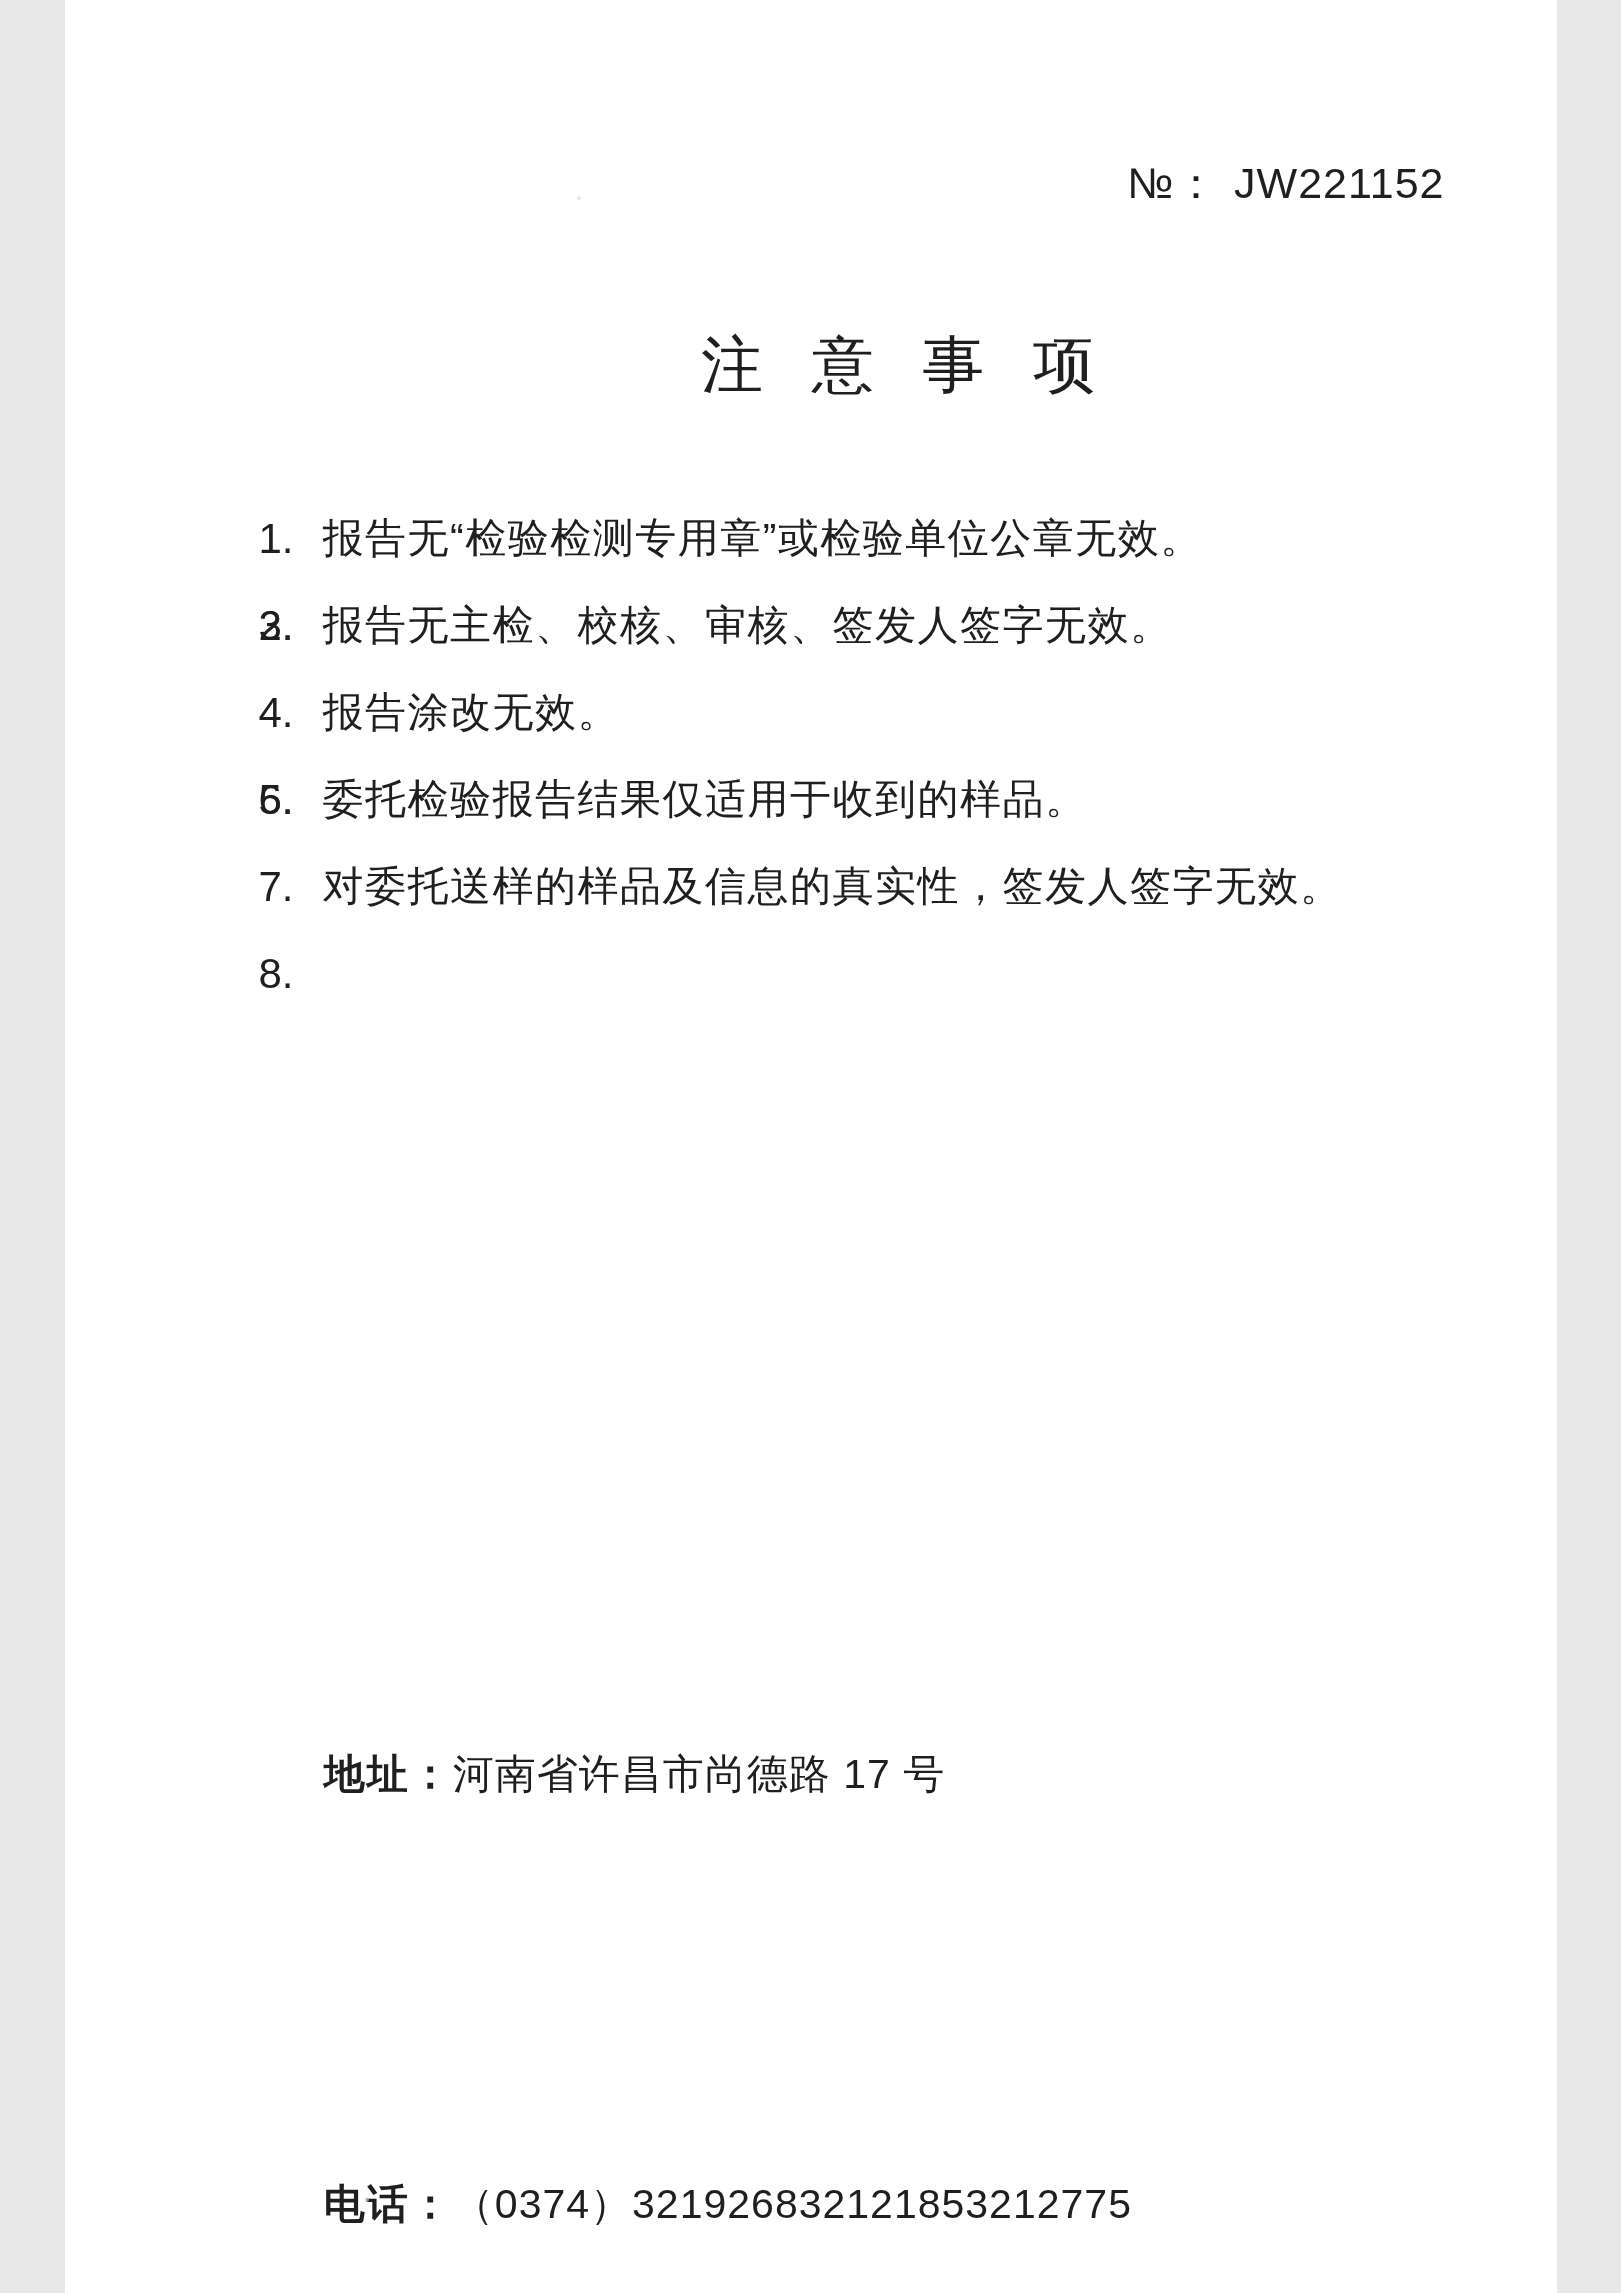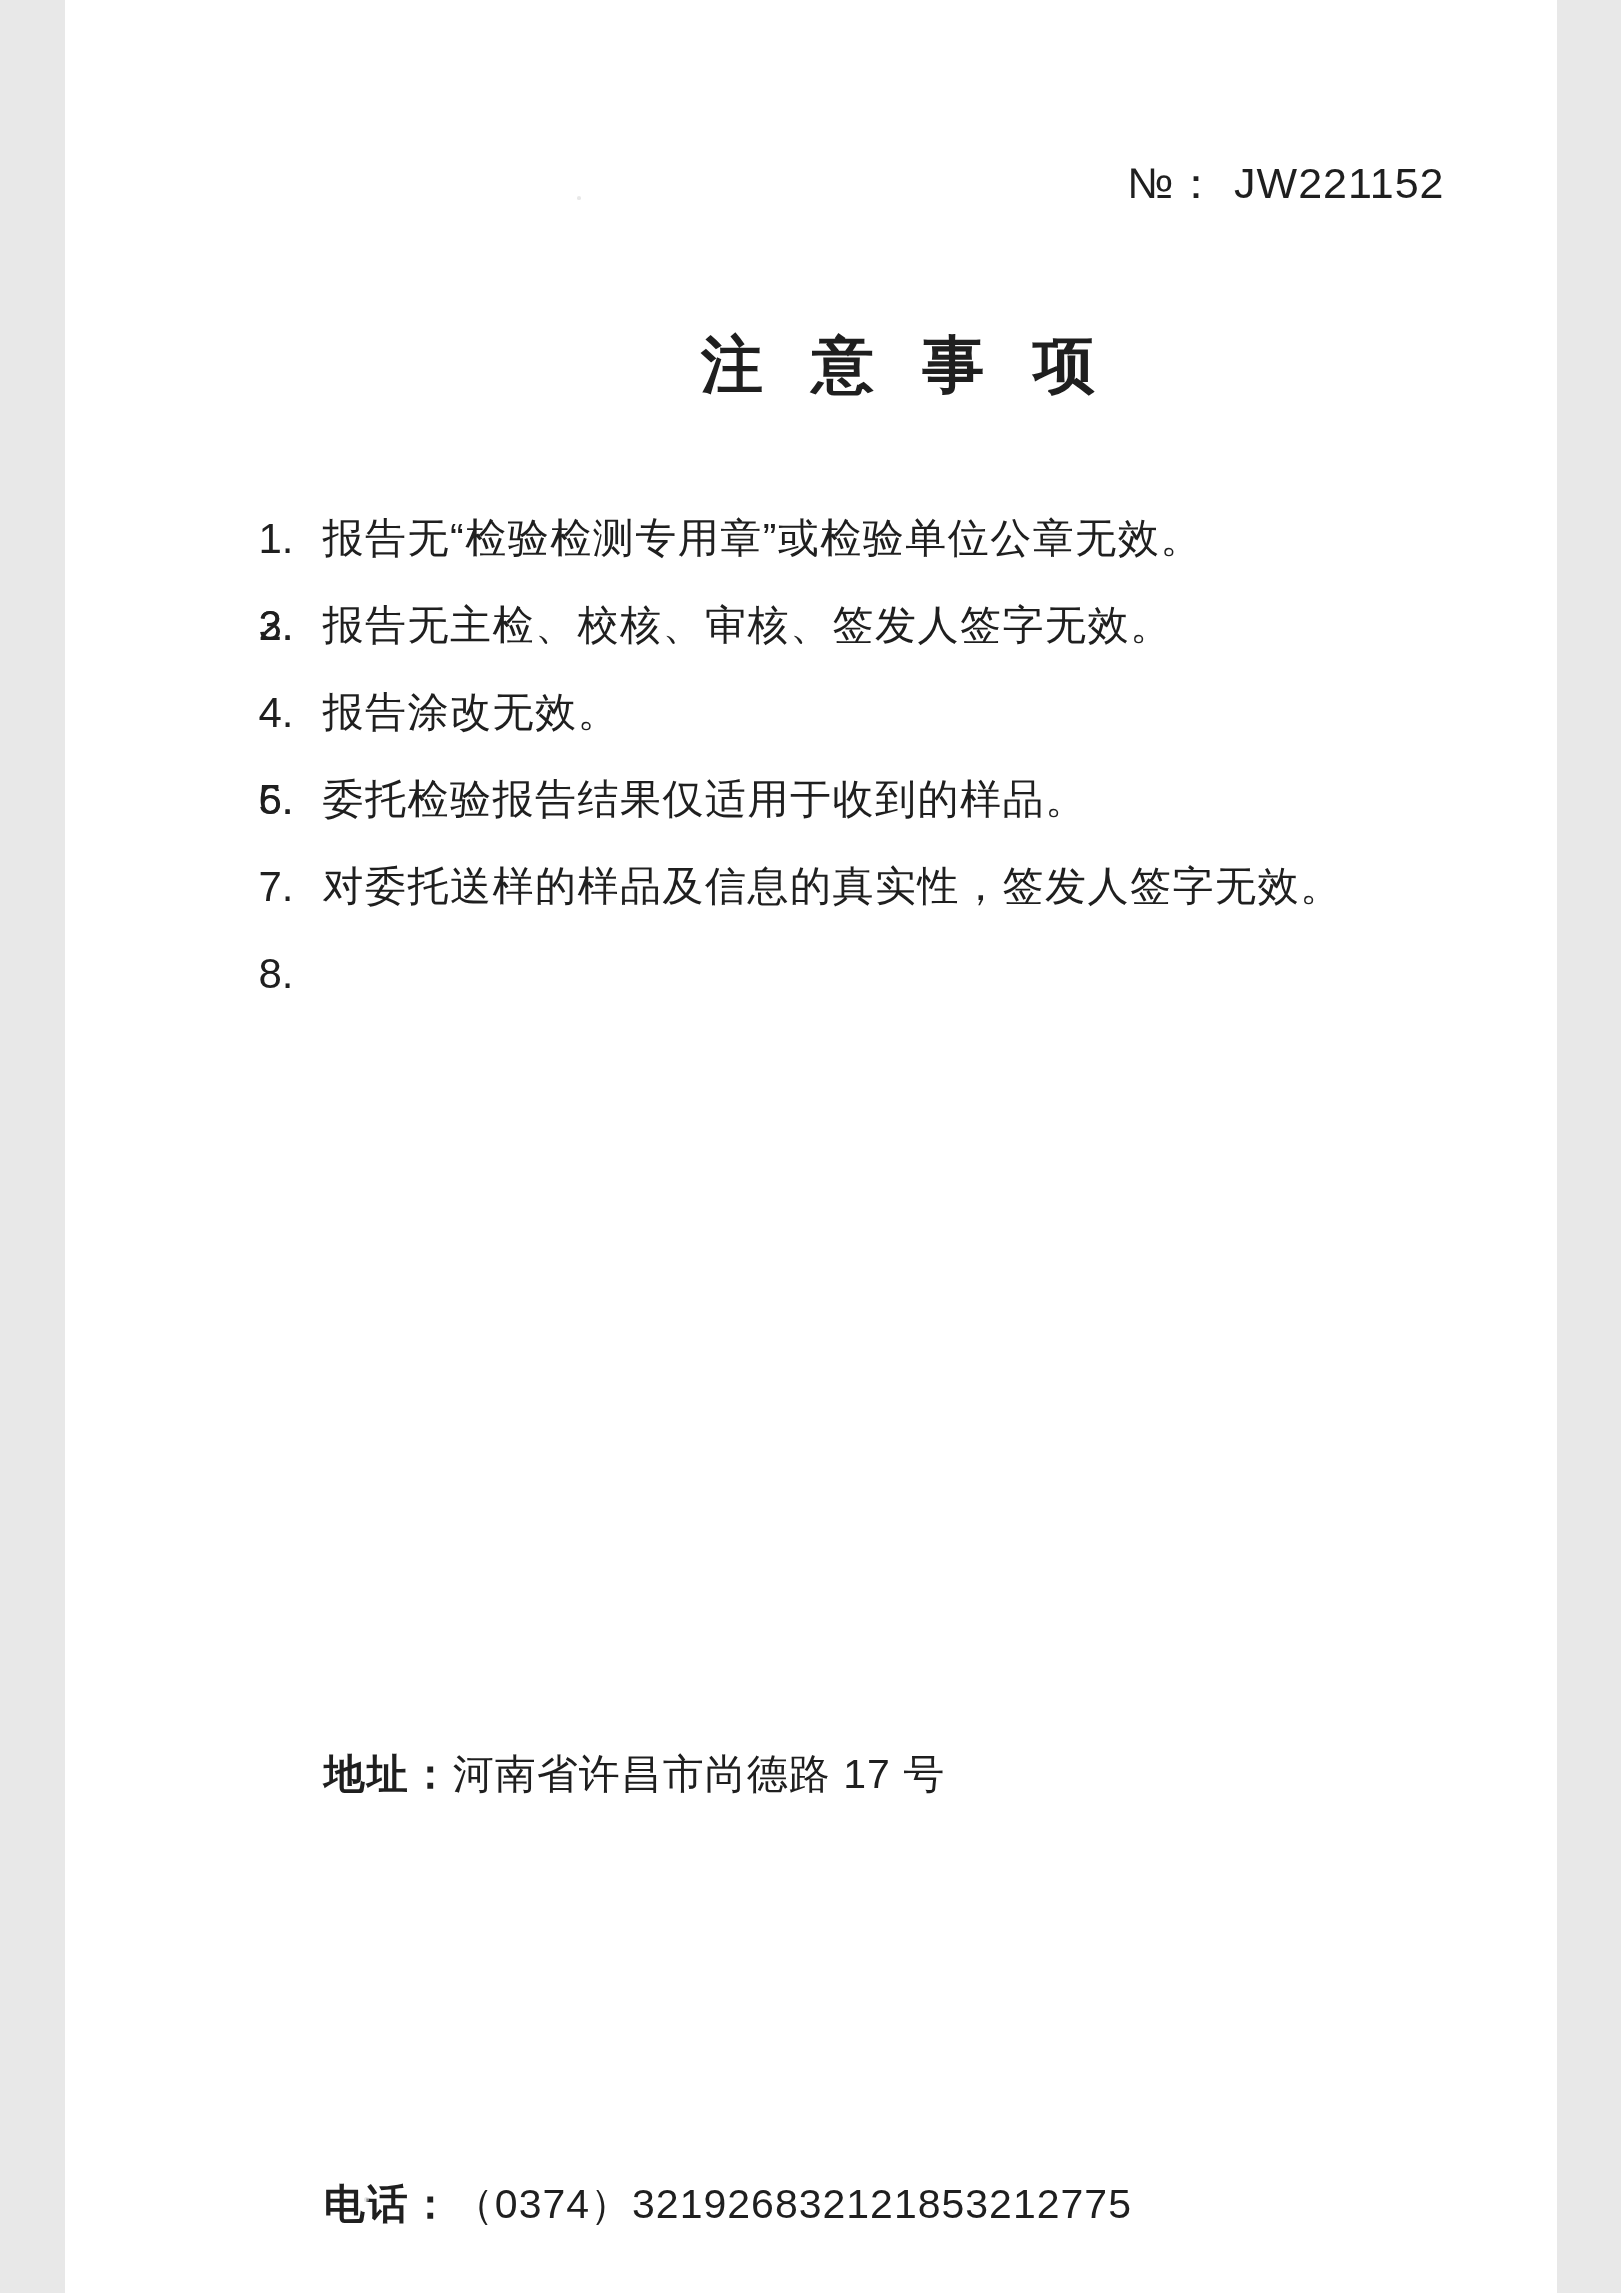--- a/index.html
+++ b/index.html
@@ -29,21 +29,21 @@
   }
   .report-no .no-value { margin-left: 15.7px; }
 
   
   .doc-title {
     position: absolute;
     top: 323px;
     left: 836px;
     transform: translateX(-50%);
     font-size: 62px;
-    font-weight: bold;
+    font-weight: normal;
     letter-spacing: 4.9px;
     word-spacing: 21.6px;
     white-space: nowrap;
   }
 
   
   .notes {
     position: absolute;
     left: 194px;
     top: 495px;

